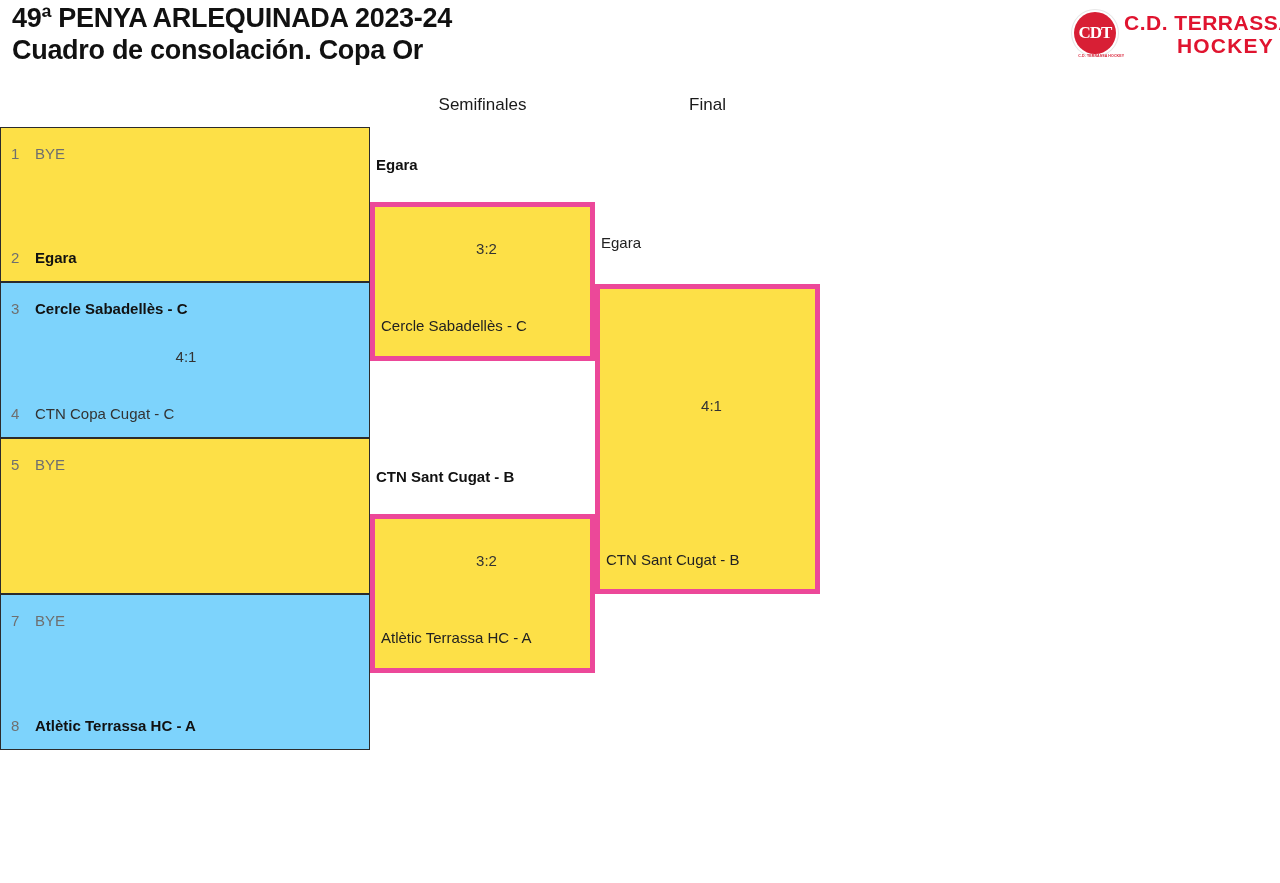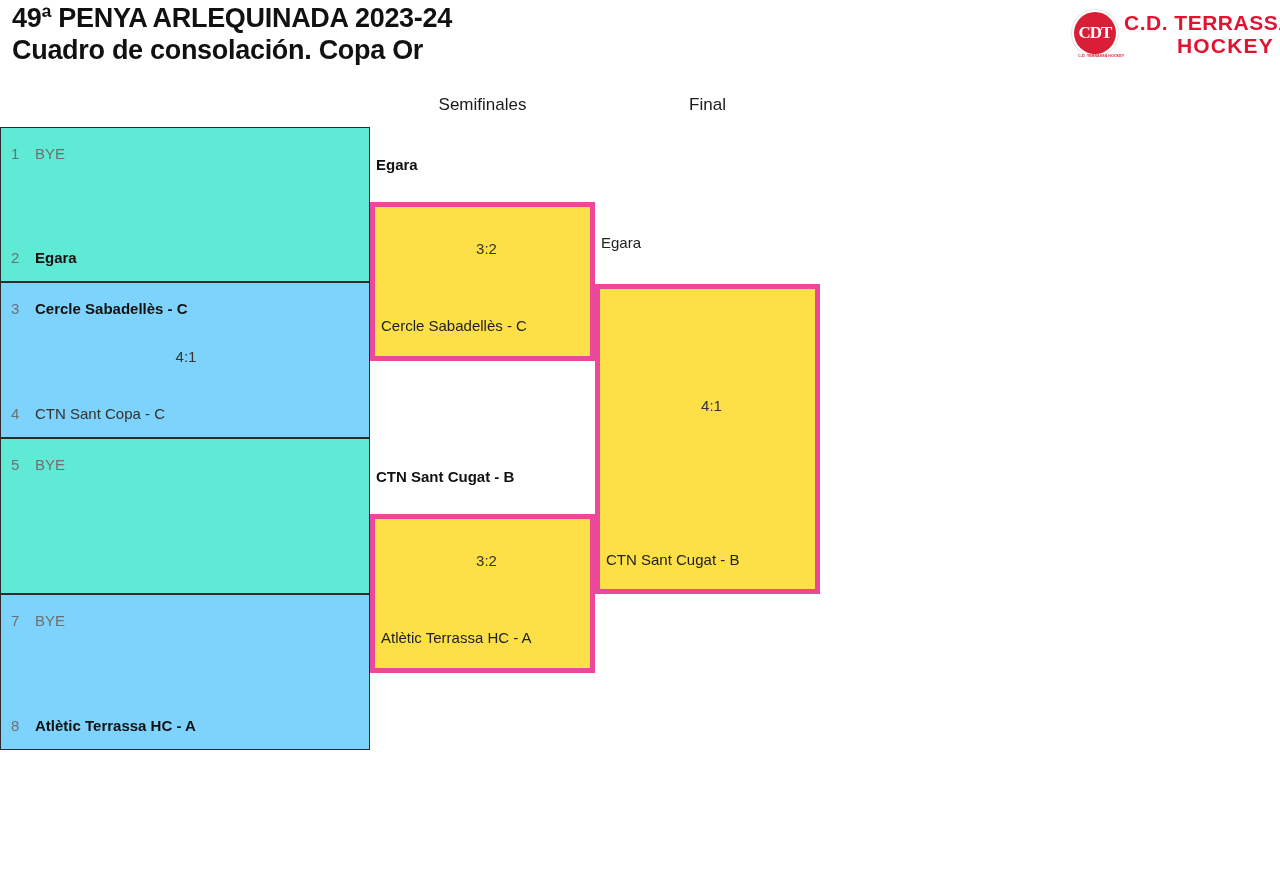--- a/index.html
+++ b/index.html
@@ -57,21 +57,21 @@
   #rh0{left:0;width:370px;}
   #rh1{left:370px;width:225px;}
   #rh2{left:595px;width:225px;}
 
   
   .r1-block{
     position:absolute;left:0;width:370px;
     border:1px solid #2b2b2b;
     box-sizing:border-box;
   }
-  .r1-block.shade{background:#5eead4;text-decoration:underline;}
+  .r1-block.shade{background:#fde047;text-decoration:underline;}
   .r1-block.plain{background:#7dd3fc;}
 
   .slot{
     position:absolute;left:10px;right:8px;
     font-size:15px;line-height:18px;white-space:nowrap;
   }
   .slot .seed{
     display:inline-block;min-width:16px;color:#6f6f6f;font-weight:400;
     font-size:15px;
   }
@@ -138,21 +138,21 @@
       <span class="seed" style="margin-right: 8px;">2</span><span class="team">Egara</span>
     </div>
     <div class="score" style="top:65px;"></div>
   </div>
 
   <div class="r1-block plain" style="top:282px;height:156px;">
     <div class="slot top">
       <span class="seed" style="margin-right: 8px;">3</span><span class="team">Cercle Sabadellès - C</span>
     </div>
     <div class="slot bot">
-      <span class="seed" style="margin-right: 8px;">4</span><span class="team loser">CTN Sant Copa - C</span>
+      <span class="seed" style="margin-right: 8px;">4</span><span class="team loser">CTN Copa Cugat - C</span>
     </div>
     <div class="score" style="top:65px;">4:1</div>
   </div>
 
   <div class="r1-block shade" style="top:438px;height:156px;">
     <div class="slot top">
       <span class="seed" style="margin-right: 8px;">5</span><span class="team bye">BYE</span>
     </div>
     <div class="score" style="top:65px;"></div>
   </div>

